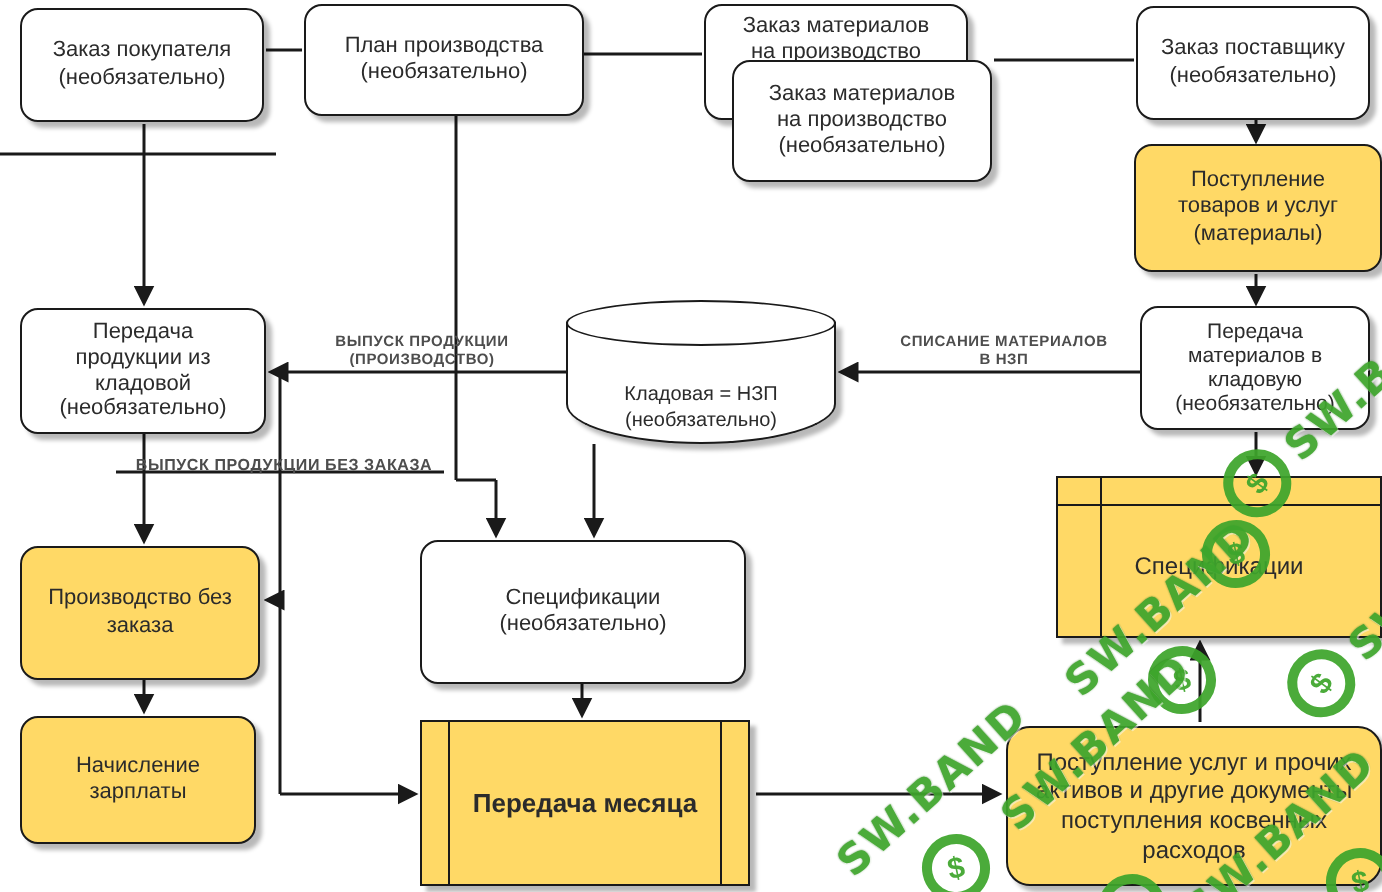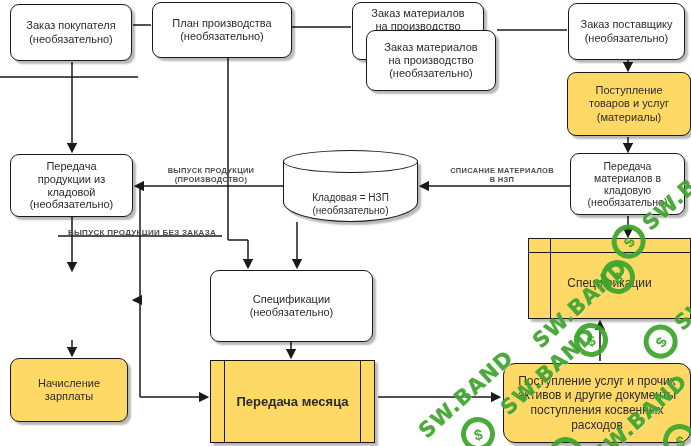--- a/index.html
+++ b/index.html
@@ -129,20 +129,24 @@
 (необязательно)</div>
   </div>
 
   <div class="node white" style="left:570px;top:153px;width:115px;height:62px;font-size:10.5px;">
     <span class="lbl" style="line-height:1.15;">Передача
 материалов в
 кладовую
 (необязательно)</span>
   </div>
 
+  <div class="node yellow" style="left:10px;top:273px;width:120px;height:67px;">
+    <span class="lbl">Производство без
+заказа</span>
+  </div>
 
   <div class="node yellow" style="left:10px;top:358px;width:118px;height:64px;">
     <span class="lbl">Начисление
 зарплаты</span>
   </div>
 
   <div class="node white" style="left:210px;top:270px;width:163px;height:72px;">
     <span class="lbl">Спецификации
 (необязательно)</span>
   </div>

